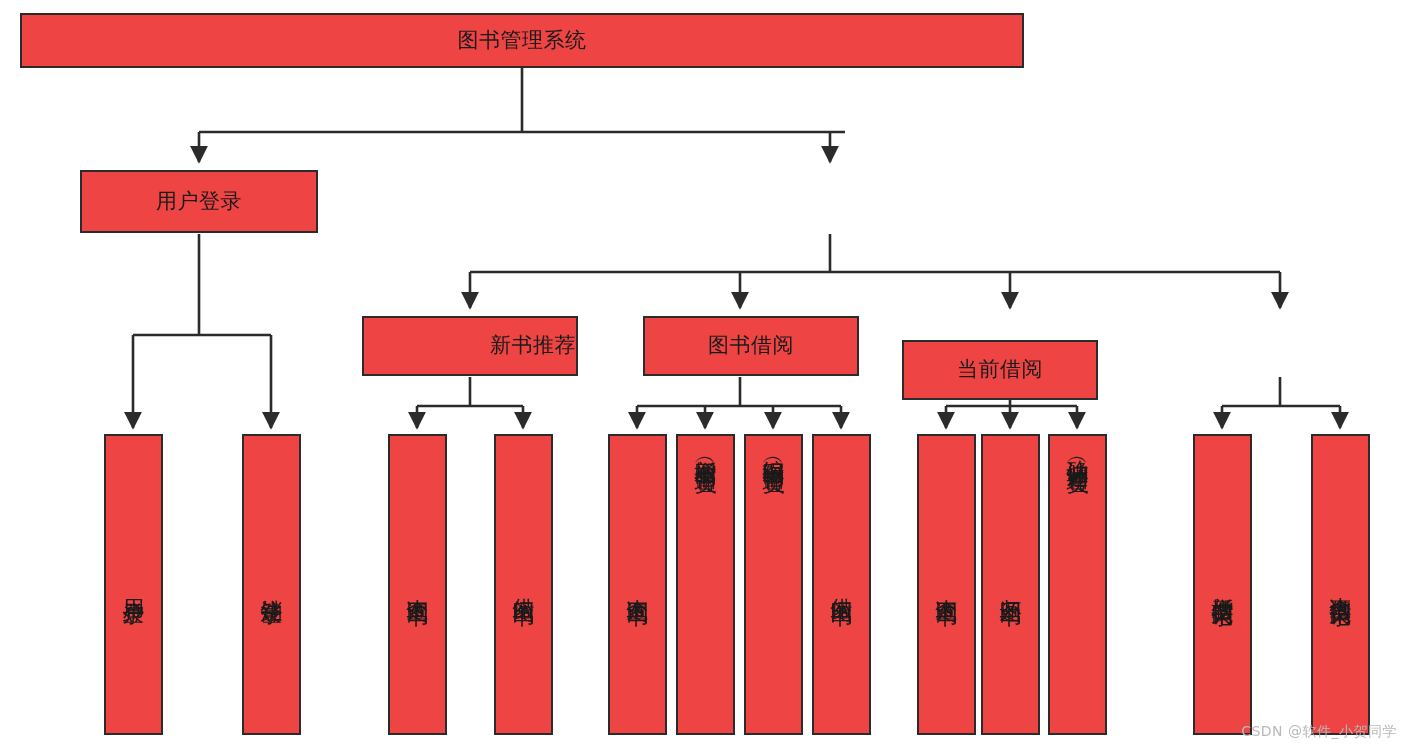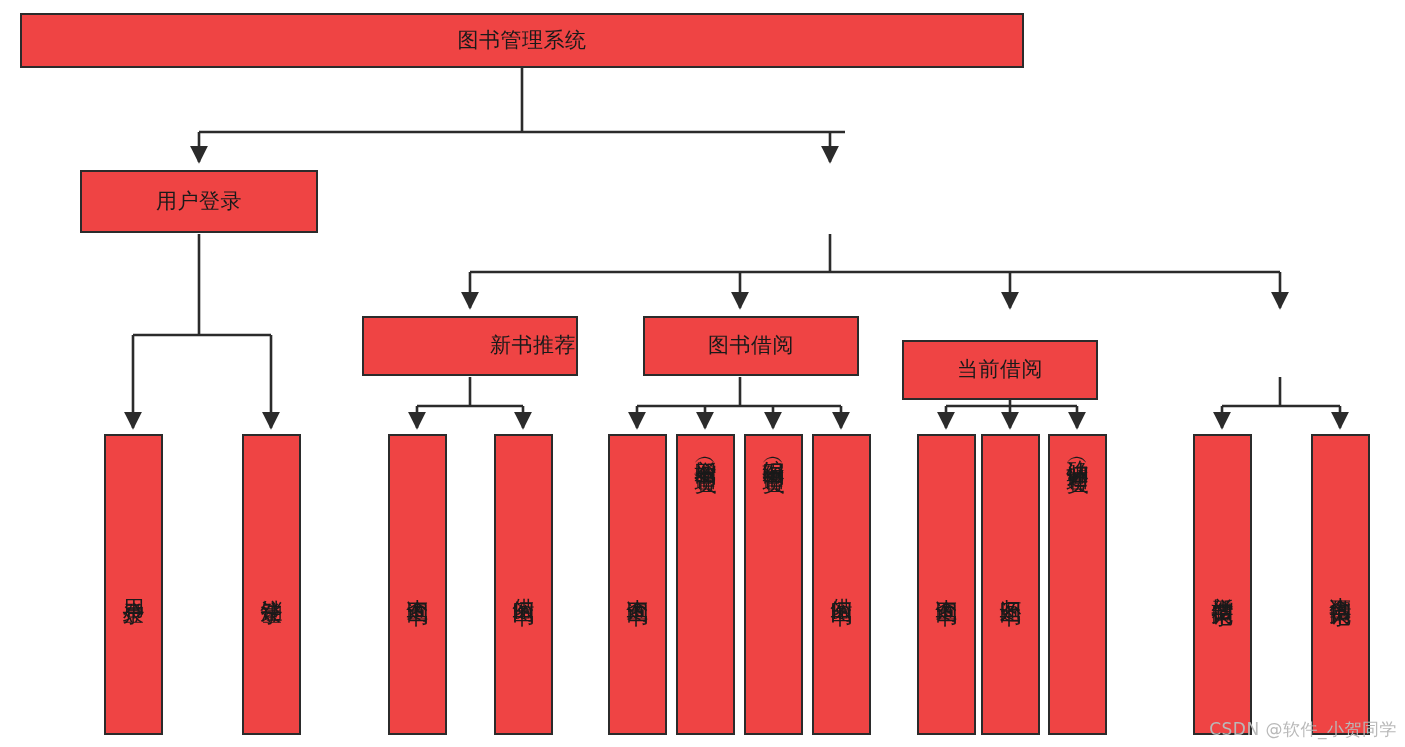--- a/index.html
+++ b/index.html
@@ -57,21 +57,21 @@
     white-space: nowrap;
   }
   .node.vertical.centered {
     align-items: center;
     padding-top: 0;
   }
   #watermark {
     position: absolute;
     right: 8px;
     bottom: 6px;
-    font-size: 17px;
+    font-size: 14px;
     color: #b9b9b9;
     letter-spacing: 0.5px;
     z-index: 6;
     white-space: nowrap;
   }
 </style>
 </head>
 <body>
 
 <div id="diagram-root">

